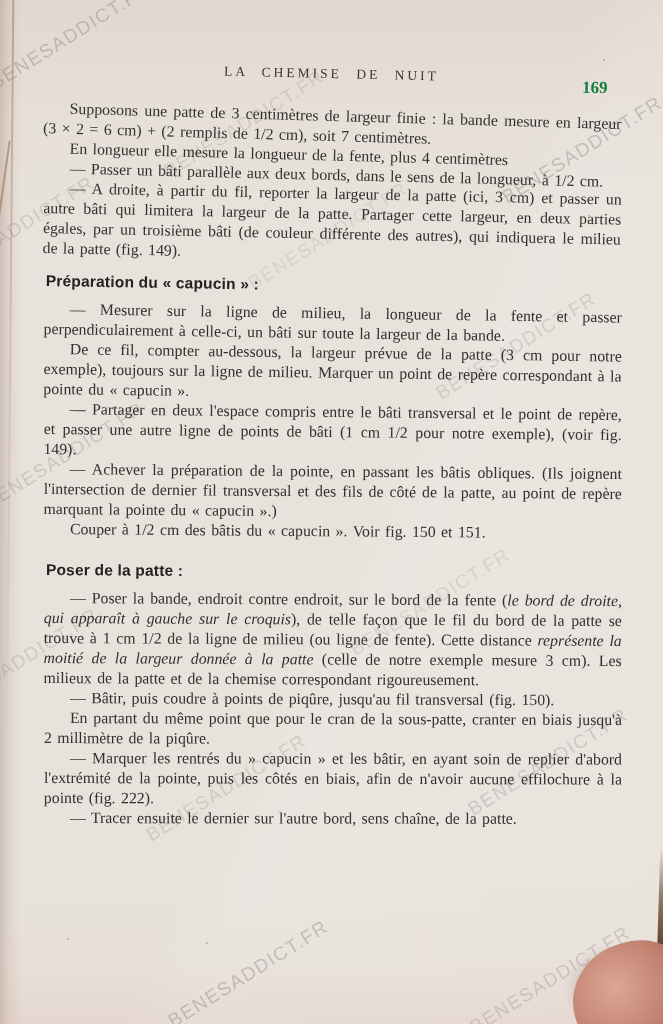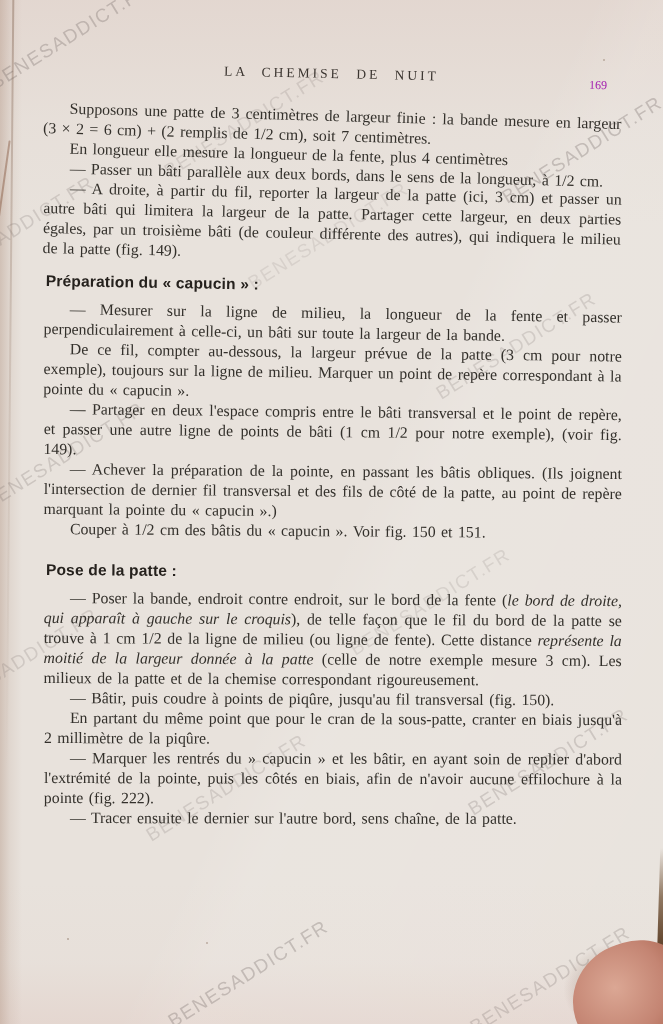--- a/index.html
+++ b/index.html
@@ -78,22 +78,23 @@
   
   .running-head{
     position:absolute;top:66px;left:0;right:0;
     text-align:center;
     font-size:13.5px;letter-spacing:3px;word-spacing:8px;
     color:#3b3530;
     transform:rotate(1.3deg);
   }
   .page-number{
     position:absolute;top:78px;right:56px;
-    font-size:12px;color:#a21caf;
+    font-size:17px;color:#15803d;
     transform:rotate(1deg);
+    font-weight:bold;
   }
   
   .content{
     position:absolute;left:44px;top:98px;width:578px;
     font-size:15.8px;line-height:20px;
     color:#33302b;
     text-align:justify;
   }
   .content p.para{margin:0;text-indent:26px;word-spacing:1.5px;}
   .content h3.heading{
@@ -158,21 +159,21 @@
       <p class="para"><span>Supposons une patte de 3 centimètres de largeur finie : la bande mesure en largeur (3 × 2 = 6 cm) + (2 remplis de 1/2 cm), soit 7 centimètres.</span></p>
       <p class="para"><span>En longueur elle mesure la longueur de la fente, plus 4 centimètres</span></p>
       <p class="para"><span>— Passer un bâti parallèle aux deux bords, dans le sens de la longueur, à 1/2 cm.</span></p>
       <p class="para"><span>— A droite, à partir du fil, reporter la largeur de la patte (ici, 3 cm) et passer un autre bâti qui limitera la largeur de la patte. Partager cette largeur, en deux parties égales, par un troisième bâti (de couleur différente des autres), qui indiquera le milieu de la patte (fig. 149).</span></p>
       <h3 class="heading"><span>Préparation du « capucin » :</span></h3>
       <p class="para"><span>— Mesurer sur la ligne de milieu, la longueur de la fente et passer perpendiculairement à celle-ci, un bâti sur toute la largeur de la bande.</span></p>
       <p class="para"><span>De ce fil, compter au-dessous, la largeur prévue de la patte (3 cm pour notre exemple), toujours sur la ligne de milieu. Marquer un point de repère correspondant à la pointe du « capucin ».</span></p>
       <p class="para"><span>— Partager en deux l'espace compris entre le bâti transversal et le point de repère, et passer une autre ligne de points de bâti (1 cm 1/2 pour notre exemple), (voir fig. 149).</span></p>
       <p class="para"><span>— Achever la préparation de la pointe, en passant les bâtis obliques. (Ils joignent l'intersection de dernier fil transversal et des fils de côté de la patte, au point de repère marquant la pointe du « capucin ».)</span></p>
       <p class="para"><span>Couper à 1/2 cm des bâtis du « capucin ». Voir fig. 150 et 151.</span></p>
-      <h3 class="heading"><span>Pose de la patte :</span></h3>
+      <h3 class="heading"><span>Poser de la patte :</span></h3>
       <p class="para"><span>— Poser la bande, endroit contre endroit, sur le bord de la fente (</span><span class="it">le bord de droite, qui apparaît à gauche sur le croquis</span><span>), de telle façon que le fil du bord de la patte se trouve à 1 cm 1/2 de la ligne de milieu (ou ligne de fente). Cette distance </span><span class="it">représente la moitié de la largeur donnée à la patte</span><span> (celle de notre exemple mesure 3 cm). Les milieux de la patte et de la chemise correspondant rigoureusement.</span></p>
       <p class="para"><span>— Bâtir, puis coudre à points de piqûre, jusqu'au fil transversal (fig. 150).</span></p>
       <p class="para"><span>En partant du même point que pour le cran de la sous-patte, cranter en biais jusqu'à 2 millimètre de la piqûre.</span></p>
       <p class="para"><span>— Marquer les rentrés du » capucin » et les bâtir, en ayant soin de replier d'abord l'extrémité de la pointe, puis les côtés en biais, afin de n'avoir aucune effilochure à la pointe (fig. 222).</span></p>
       <p class="para"><span>— Tracer ensuite le dernier sur l'autre bord, sens chaîne, de la patte.</span></p>
     </div>
 
   <div class="speck" style="left:206px;top:942px"></div>
   <div class="speck" style="left:603px;top:59px"></div>
   <div class="speck" style="left:588px;top:215px;width:1.5px;height:1.5px"></div>

